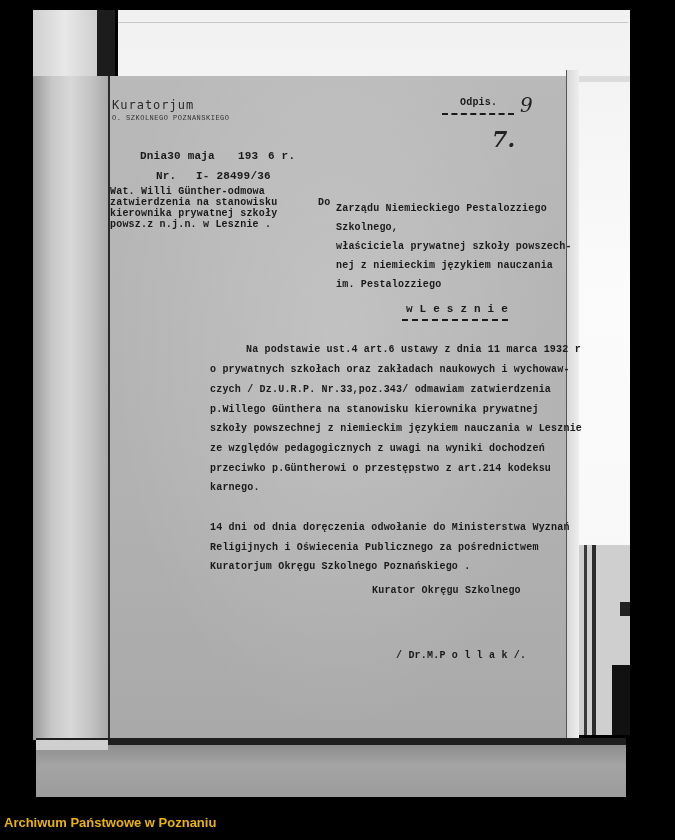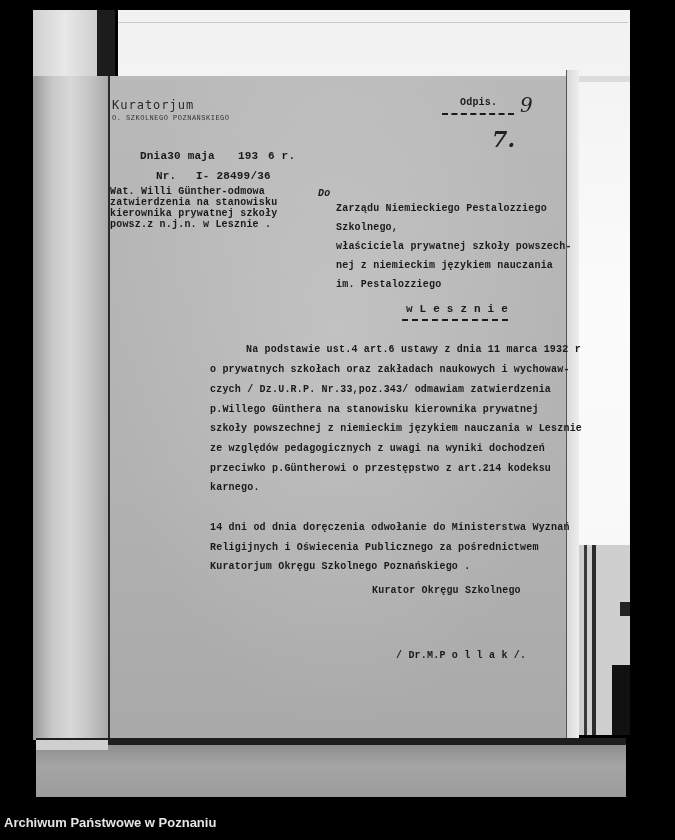--- a/index.html
+++ b/index.html
@@ -57,21 +57,21 @@
   
   .t { position:absolute; color:#1a1a1a; font-family:"Liberation Mono","DejaVu Sans Mono",monospace; font-weight:bold; white-space:nowrap; letter-spacing:0.2px; }
   .s11 { font-size:11px; }
   .s10 { font-size:10px; }
   .hdr-org { font-family:"DejaVu Sans Mono",monospace; font-weight:normal; font-size:12px; color:#2a2a2a; letter-spacing:1px; }
   .hdr-sub { font-size:7px; font-weight:normal; color:#333; letter-spacing:0.5px; }
   .hand { font-family:"DejaVu Serif",serif; font-style:italic; font-weight:normal; color:#222; }
   .dash { position:absolute; border-top:2px dashed #1a1a1a; height:0; }
 
   .footer {
-    position:absolute; left:4px; top:815px; color:#e5e5e5;
+    position:absolute; left:4px; top:815px; color:#eab308;
     font-family:"Liberation Sans","DejaVu Sans",sans-serif; font-weight:bold; font-size:13px;
   }
 </style>
 </head>
 <body>
 
 <div class="frame">
   <div class="back-page"></div>
   <div class="back-page-line"></div>
   <div class="back-page-shade"></div>
@@ -110,21 +110,21 @@
   <div class="t s11" style="left:268px;top:150px;">6 r.</div>
 
   <div class="t s11" style="left:156px;top:170px;">Nr.</div>
   <div class="t s11" style="left:196px;top:170px;">I- 28499/36</div>
 
   <div class="t s10" style="left:110px;top:186px;">Wat.  Willi  Günther-odmowa</div>
   <div class="t s10" style="left:110px;top:197px;">zatwierdzenia na stanowisku</div>
   <div class="t s10" style="left:110px;top:208px;">kierownika prywatnej szkoły</div>
   <div class="t s10" style="left:110px;top:219px;">powsz.z n.j.n. w Lesznie .</div>
 
-  <div class="t s10" style="left:318px;top:188px;font-style:italic;">Do</div>
+  <div class="t s10" style="left:318px;top:197px;">Do</div>
   <div class="t s10" style="left:336px;top:203px;">Zarządu Niemieckiego Pestalozziego</div>
   <div class="t s10" style="left:336px;top:222px;">Szkolnego,</div>
   <div class="t s10" style="left:336px;top:241px;">właściciela prywatnej szkoły powszech-</div>
   <div class="t s10" style="left:336px;top:260px;">nej z niemieckim językiem nauczania</div>
   <div class="t s10" style="left:336px;top:279px;">im.  Pestalozziego</div>
   <div class="t s11" style="left:406px;top:303px;">w L e s z n i e</div>
   <div class="dash" style="left:402px;top:319px;width:106px;"></div>
 
   <div class="t s10" style="left:246px;top:344px;">Na podstawie ust.4 art.6 ustawy z dnia 11 marca 1932 r</div>
   <div class="t s10" style="left:210px;top:364px;">o prywatnych szkołach oraz zakładach naukowych i wychowaw-</div>

